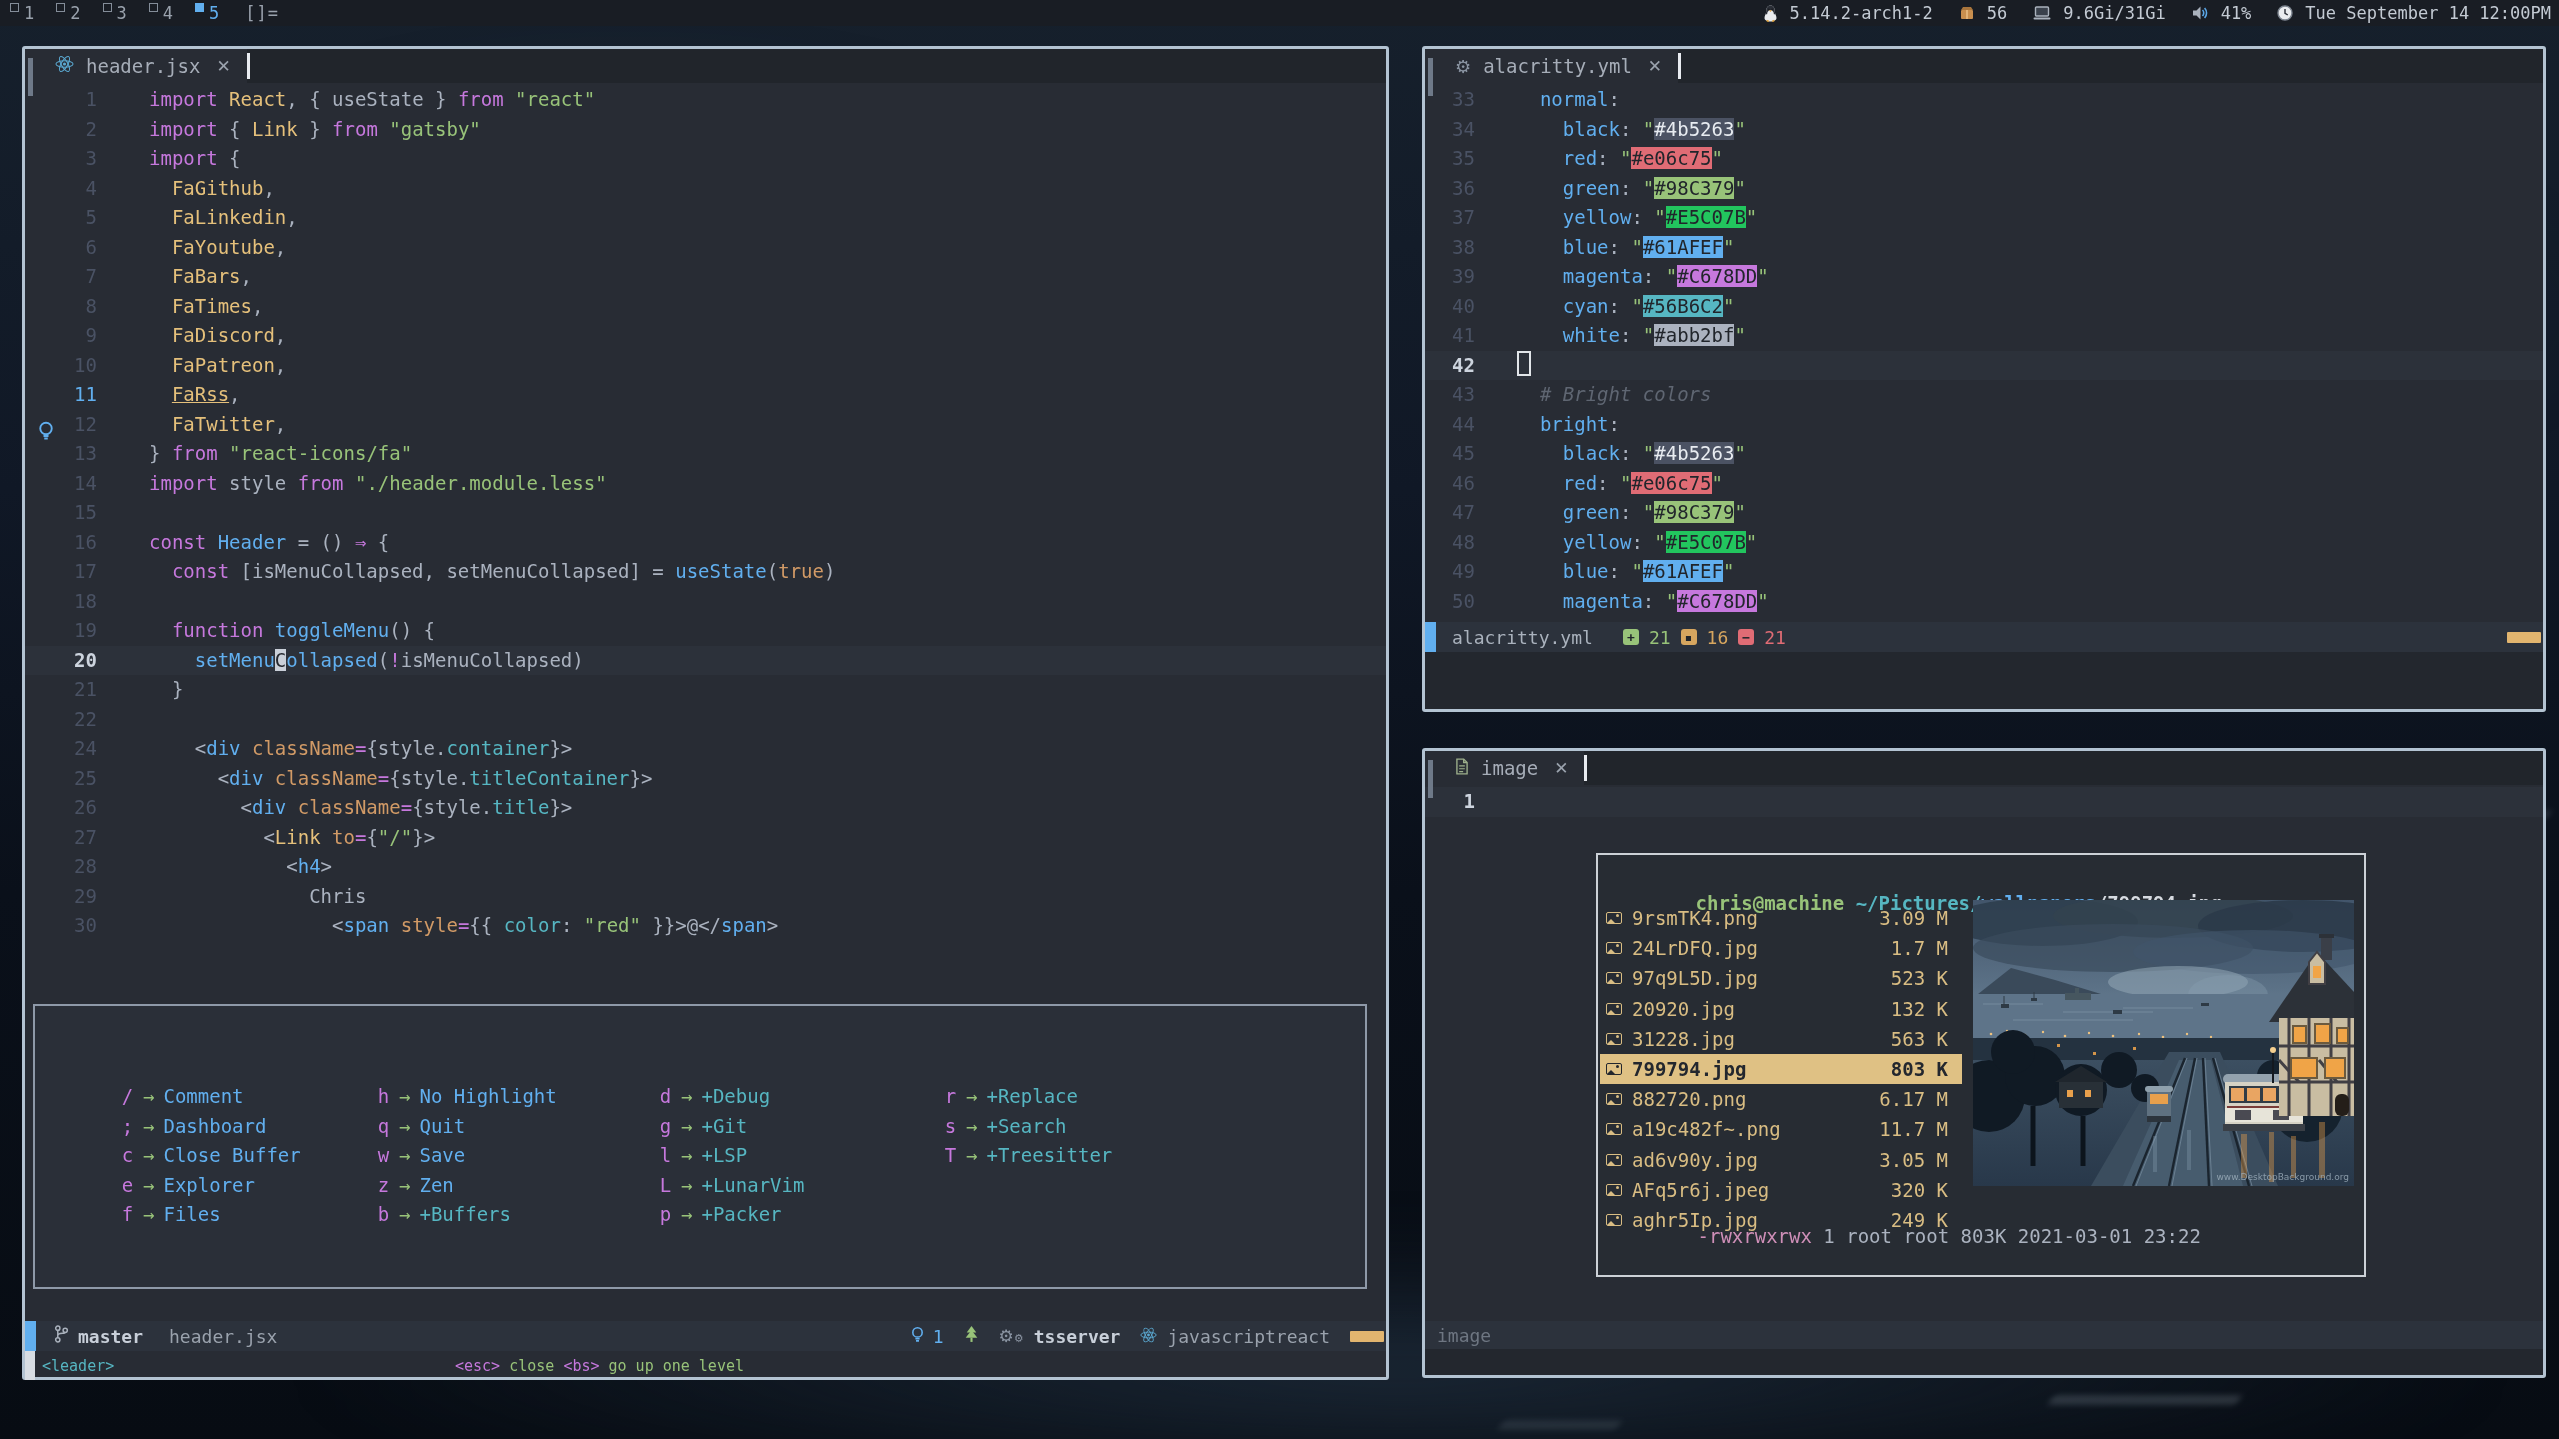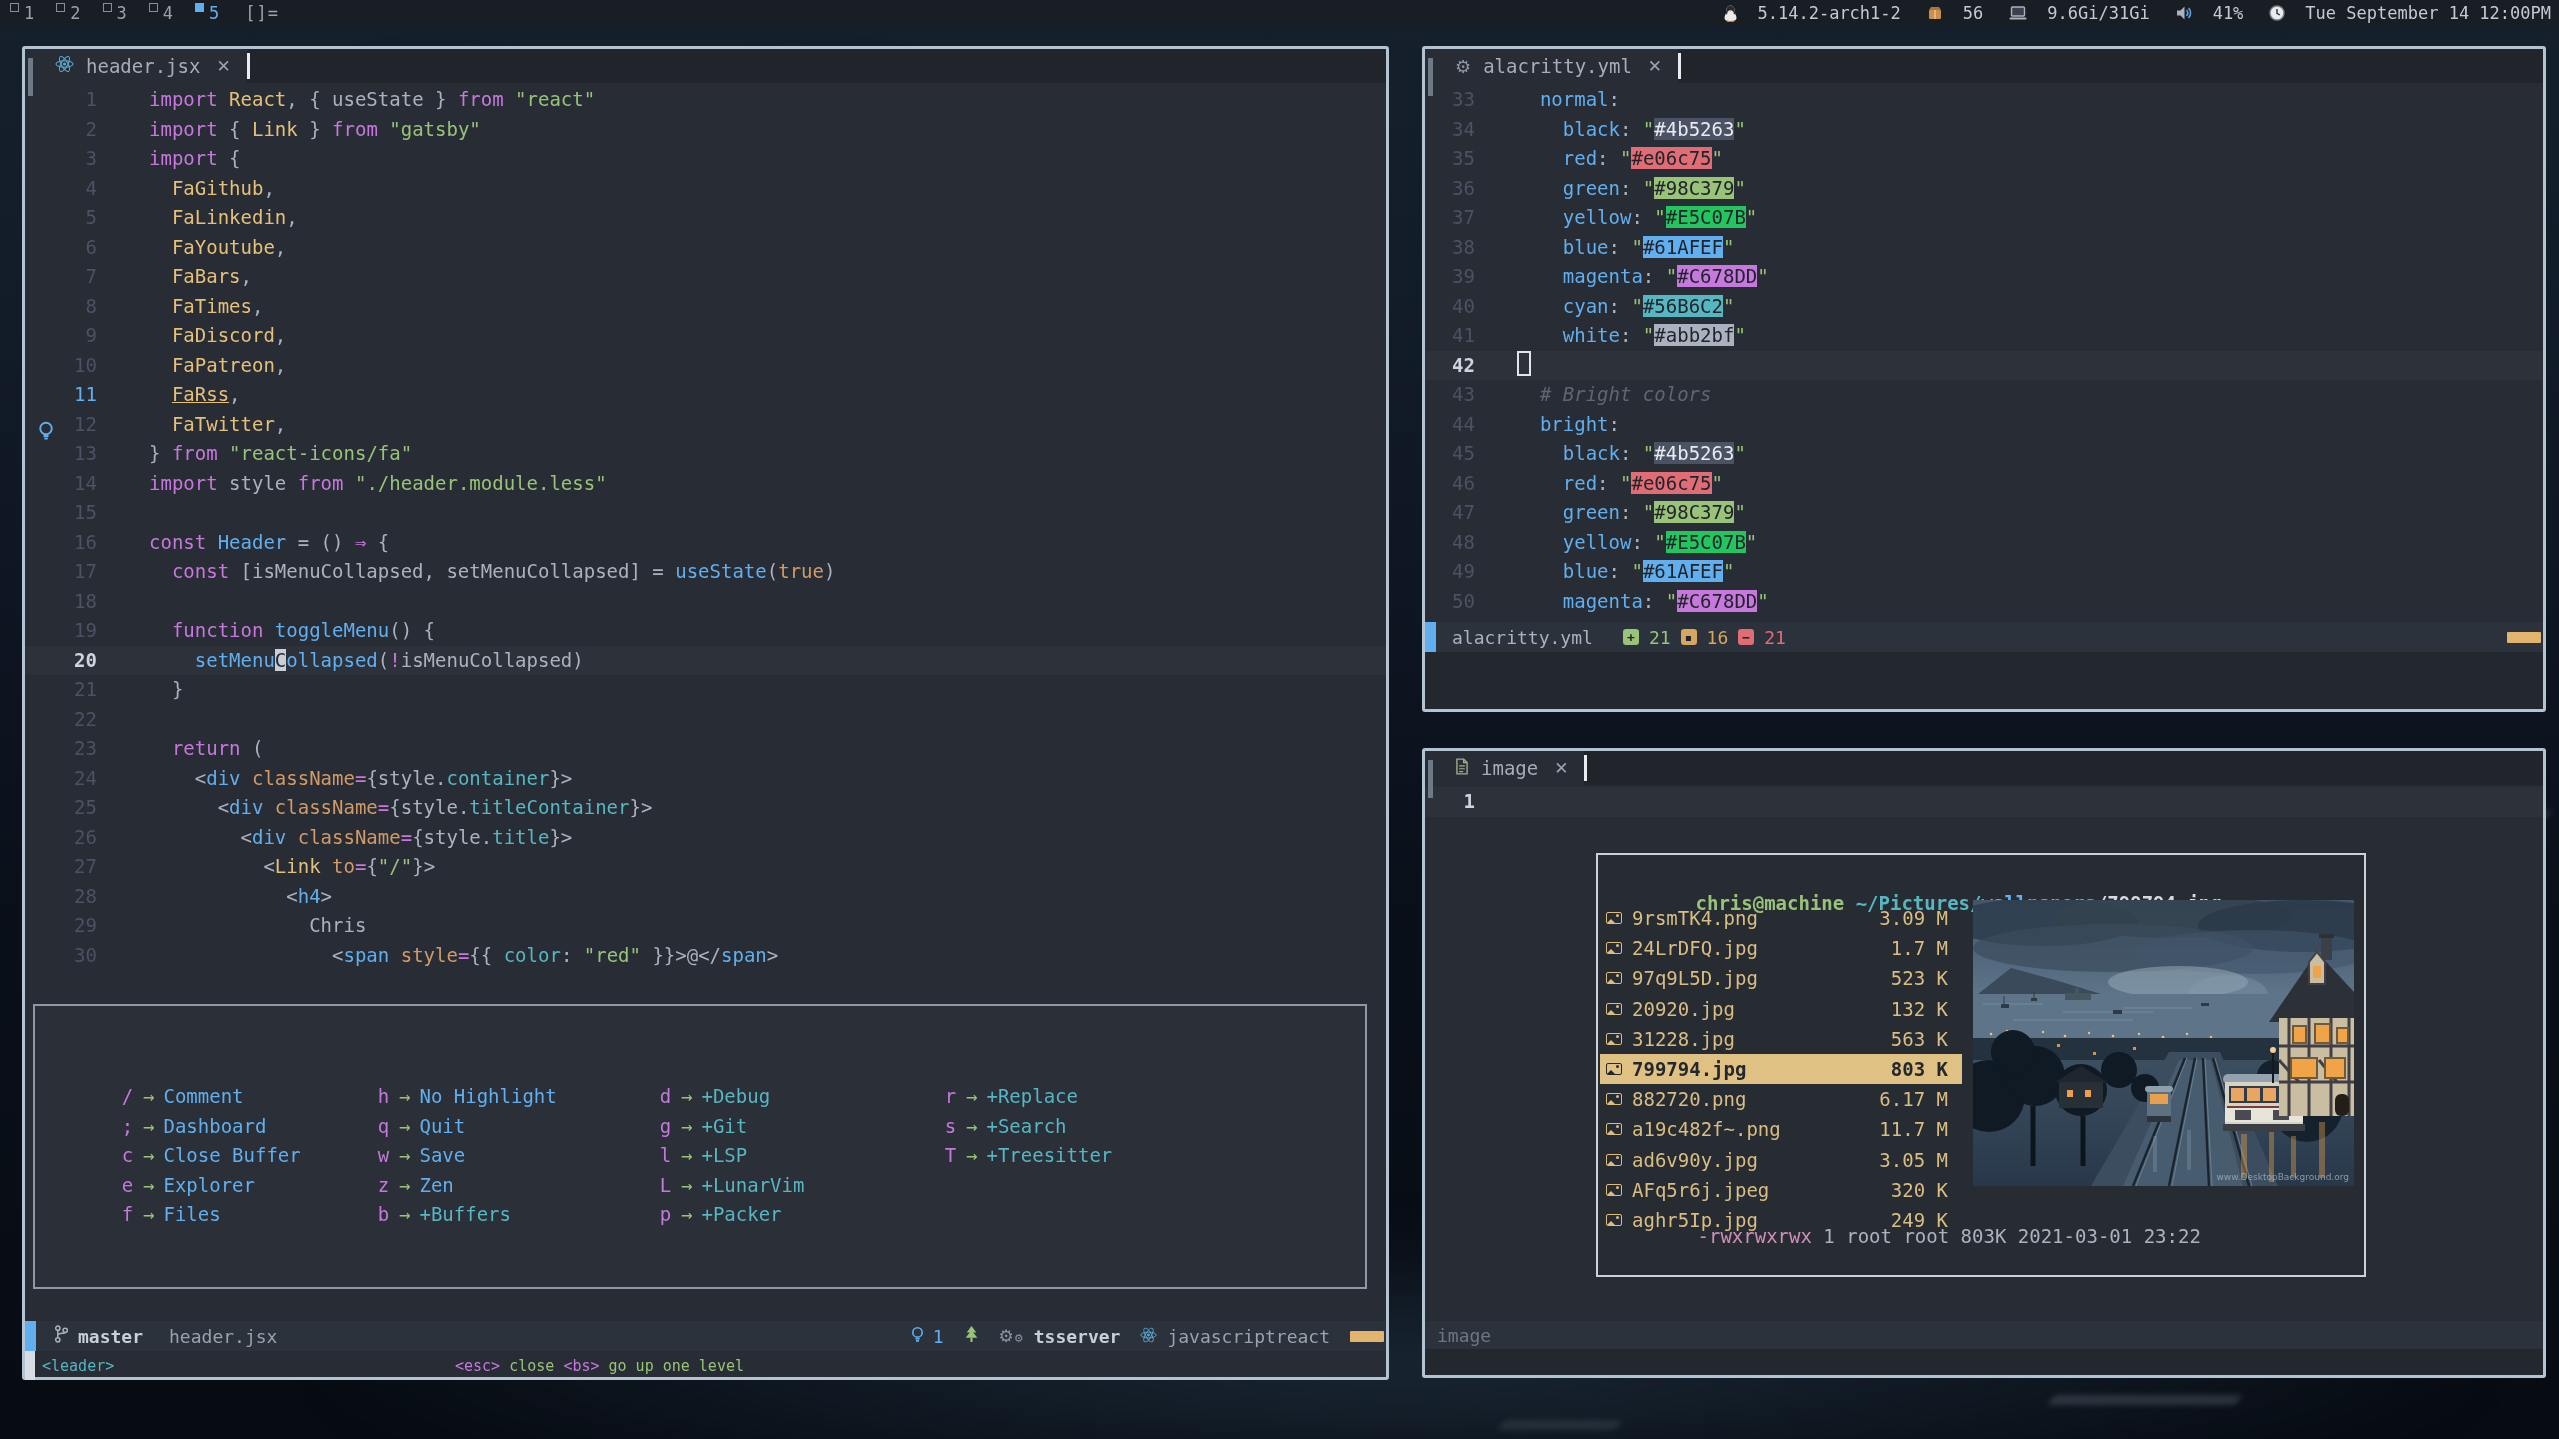--- a/index.html
+++ b/index.html
@@ -16,21 +16,21 @@
   #topbar{position:absolute;left:0;top:0;width:2559px;height:26px;background:#191d24;
     display:flex;align-items:center;font-size:17px;color:#9aa2ad;}
   #workspaces{display:flex;align-items:center;margin-left:10px;gap:22px;}
   .ws{display:inline-flex;align-items:flex-start;gap:5px;cursor:default;color:#9aa2ad;}
   .ws .ws-box{width:7px;height:7px;border:1.5px solid #848d99;margin-top:1px;}
   .ws .ws-num{font-size:17px;line-height:22px;}
   .ws.active{color:#61afef;}
   .ws.active .ws-box{background:#61afef;border-color:#61afef;}
   #layout-symbol{margin-left:26px;letter-spacing:1px;}
   #status{margin-left:auto;display:flex;align-items:center;gap:26px;margin-right:8px;color:#c3cad3;}
-  .st-item{display:inline-flex;align-items:center;gap:20px;}
+  .st-item{display:inline-flex;align-items:center;gap:12px;}
   .st-item svg{display:block;}
 
   
   .win{position:absolute;background:#282c34;border:3px solid #b3c3d2;border-radius:3px;box-sizing:border-box;}
   .tabline{position:relative;height:34px;background:#21252b;display:flex;align-items:stretch;overflow:hidden;}
   .tab{display:flex;align-items:center;background:#282c34;padding:0 12px 0 30px;gap:12px;}
   .tab-title{color:#a6adb8;font-size:19px;}
   .tab-close{color:#9aa2ad;font-size:17px;font-family:"DejaVu Sans",sans-serif;padding:0 4px;}
   .beam{width:3px;height:26px;background:#e9ecf1;align-self:center;}
   .gray-beam{position:absolute;left:3px;top:9px;width:5px;height:38px;background:#6e7988;z-index:3;}
@@ -244,21 +244,20 @@
         <div class="code-line"><span class="ln">13</span><span class="code"><span class="t-def">} </span><span class="t-kw">from</span><span class="t-def"> </span><span class="t-str">"react-icons/fa"</span></span></div>
         <div class="code-line"><span class="ln">14</span><span class="code"><span class="t-kw">import</span><span class="t-def"> style </span><span class="t-kw">from</span><span class="t-def"> </span><span class="t-str">"./header.module.less"</span></span></div>
         <div class="code-line"><span class="ln">15</span><span class="code"></span></div>
         <div class="code-line"><span class="ln">16</span><span class="code"><span class="t-kw">const</span><span class="t-def"> </span><span class="t-fn">Header</span><span class="t-def"> = () </span><span class="t-op">⇒</span><span class="t-def"> {</span></span></div>
         <div class="code-line"><span class="ln">17</span><span class="code"><span class="t-def">  </span><span class="t-kw">const</span><span class="t-def"> [isMenuCollapsed, setMenuCollapsed] = </span><span class="t-fn">useState</span><span class="t-def">(</span><span class="t-bool">true</span><span class="t-def">)</span></span></div>
         <div class="code-line"><span class="ln">18</span><span class="code"></span></div>
         <div class="code-line"><span class="ln">19</span><span class="code"><span class="t-def">  </span><span class="t-kw">function</span><span class="t-def"> </span><span class="t-fn">toggleMenu</span><span class="t-def">() {</span></span></div>
         <div class="code-line cl"><span class="ln ln-cl">20</span><span class="code"><span class="t-def">    </span><span class="t-fn">setMenu</span><span class="t-cur">C</span><span class="t-fn">ollapsed</span><span class="t-def">(</span><span class="t-op">!</span><span class="t-def">isMenuCollapsed)</span></span></div>
         <div class="code-line"><span class="ln">21</span><span class="code"><span class="t-def">  }</span></span></div>
         <div class="code-line"><span class="ln">22</span><span class="code"></span></div>
-        <div class="code-line"><span class="ln">23</span><span class="code"><span class="t-def">  </span><span class="t-kw">return</span><span class="t-def"> (</span></span></div>
         <div class="code-line"><span class="ln">24</span><span class="code"><span class="t-def">    &lt;</span><span class="t-fn">div</span><span class="t-def"> </span><span class="t-attr">className</span><span class="t-op">=</span><span class="t-def">{style.</span><span class="t-prop">container</span><span class="t-def">}&gt;</span></span></div>
         <div class="code-line"><span class="ln">25</span><span class="code"><span class="t-def">      &lt;</span><span class="t-fn">div</span><span class="t-def"> </span><span class="t-attr">className</span><span class="t-op">=</span><span class="t-def">{style.</span><span class="t-prop">titleContainer</span><span class="t-def">}&gt;</span></span></div>
         <div class="code-line"><span class="ln">26</span><span class="code"><span class="t-def">        &lt;</span><span class="t-fn">div</span><span class="t-def"> </span><span class="t-attr">className</span><span class="t-op">=</span><span class="t-def">{style.</span><span class="t-prop">title</span><span class="t-def">}&gt;</span></span></div>
         <div class="code-line"><span class="ln">27</span><span class="code"><span class="t-def">          &lt;</span><span class="t-id">Link</span><span class="t-def"> </span><span class="t-attr">to</span><span class="t-op">=</span><span class="t-def">{</span><span class="t-str">"/"</span><span class="t-def">}&gt;</span></span></div>
         <div class="code-line"><span class="ln">28</span><span class="code"><span class="t-def">            &lt;</span><span class="t-fn">h4</span><span class="t-def">&gt;</span></span></div>
         <div class="code-line"><span class="ln">29</span><span class="code"><span class="t-def">              Chris</span></span></div>
         <div class="code-line"><span class="ln">30</span><span class="code"><span class="t-def">                &lt;</span><span class="t-fn">span</span><span class="t-def"> </span><span class="t-attr">style</span><span class="t-op">=</span><span class="t-def">{{ </span><span class="t-prop">color</span><span class="t-def">: </span><span class="t-str">"red"</span><span class="t-def"> }}&gt;@&lt;/</span><span class="t-fn">span</span><span class="t-def">&gt;</span></span></div>
       </div>
     <span id="bulb-sign"><svg width="18" height="20" viewBox="0 0 14 16">
           <circle cx="7" cy="6" r="4.6" fill="none" stroke="#61afef" stroke-width="1.5"></circle>

